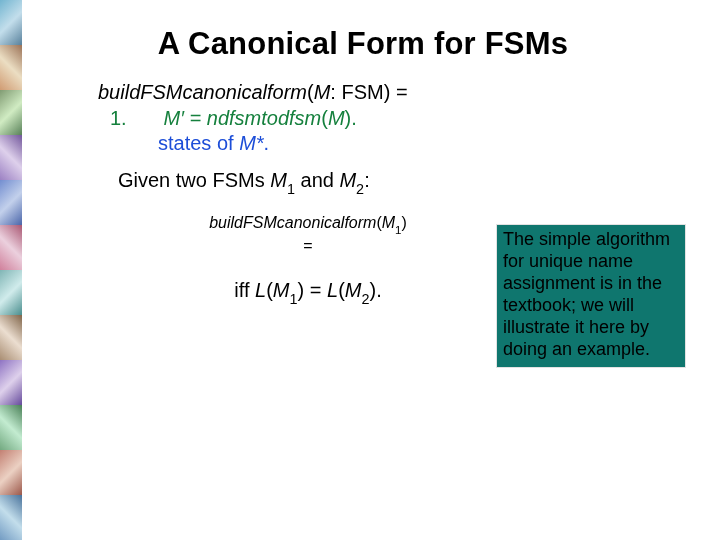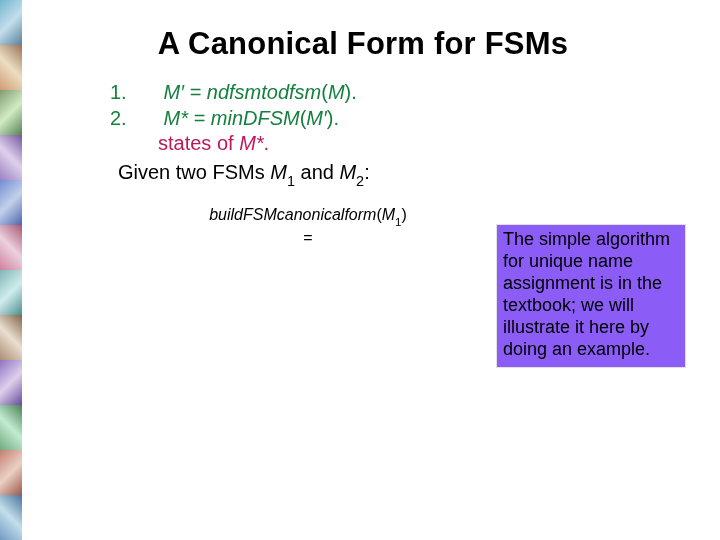--- a/index.html
+++ b/index.html
@@ -50,48 +50,48 @@
     font-size: 20px;
     color: #15803d;
     line-height: 1.28;
     margin-left: 96px;
     text-indent: -24px;
     padding-left: 24px;
   }
   .step .num { display: inline-block; width: 24px; }
   .step-cont {
     font-size: 20px;
-    color: #be185d;
+    color: #1d4ed8;
     line-height: 1.28;
     margin-left: 120px;
     max-width: 360px;
   }
   .given {
     font-size: 20px;
-    margin: 4px 0 18px 80px;
+    margin: 12px 0 18px 80px;
   }
   .eq-block {
     font-size: 16px;
     text-align: center;
     width: 380px;
     margin-left: 80px;
     line-height: 1.3;
   }
   .iff {
     font-size: 20px;
     text-align: center;
     width: 380px;
     margin: 22px 0 0 80px;
   }
   .note-box {
     position: absolute;
     right: 34px;
     top: 224px;
     width: 190px;
-    background: #8b5cf6;
+    background: #0f766e;
     border: 1px solid #e2e2e2;
     font-size: 18px;
     line-height: 1.22;
     padding: 4px 6px 6px 6px;
     color: #000;
   }
   .ital { font-style: italic; }
   sub { font-size: 0.72em; position: relative; bottom: -0.15em; }
 </style>
 </head>
@@ -109,43 +109,45 @@
   <div style="background:linear-gradient(135deg,#7a5ab8,#d8c8e8,#4a2a8a)"></div>
   <div style="background:linear-gradient(45deg,#5a9a6a,#b8e8c8,#2a6a3a)"></div>
   <div style="background:linear-gradient(135deg,#b86a5a,#e8c8b8,#8a3a2a)"></div>
   <div style="background:linear-gradient(45deg,#5a8ab8,#b8d8e8,#2a5a8a)"></div>
 </div>
 
 <div class="content">
 
   <h1 class="title">A Canonical Form for FSMs</h1>
 
+  <div class="algo-line">
+    <span class="ital">buildFSMcanonicalform</span><span>(</span><span class="ital">M</span><span>: FSM) =</span>
+  </div>
 
   <div class="step">
     <span class="num">1.</span>
     <span class="ital">M′ = ndfsmtodfsm</span><span>(</span><span class="ital">M</span><span>).</span>
   </div>
 
-  <div class="step">
-    <span class="num">2.</span>
-    <span class="ital">M* = minDFSM</span><span>(</span><span class="ital">M′</span><span>).</span>
-  </div>
 
   <div class="step-cont">
     <span>states of </span><span class="ital">M*</span><span>.</span>
   </div>
 
 
   <div class="given">
     <span>Given two FSMs </span><span class="ital">M</span><sub>1</sub><span> and </span><span class="ital">M</span><sub>2</sub><span>:</span>
   </div>
 
   <div class="eq-block">
     <div>
       <span class="ital">buildFSMcanonicalform</span><span>(</span><span class="ital">M</span><sub>1</sub><span>)</span>
     </div>
     <div>=</div>
   </div>
 
+  <div class="iff">
+    <span>iff </span><span class="ital">L</span><span>(</span><span class="ital">M</span><sub>1</sub><span>)</span><span> = </span><span class="ital">L</span><span>(</span><span class="ital">M</span><sub>2</sub><span>).</span>
+  </div>
 
   <div class="note-box">The simple algorithm for unique name assignment is in the textbook; we will illustrate it here by doing an example.</div>
 
 </div>
 
 </body></html>

